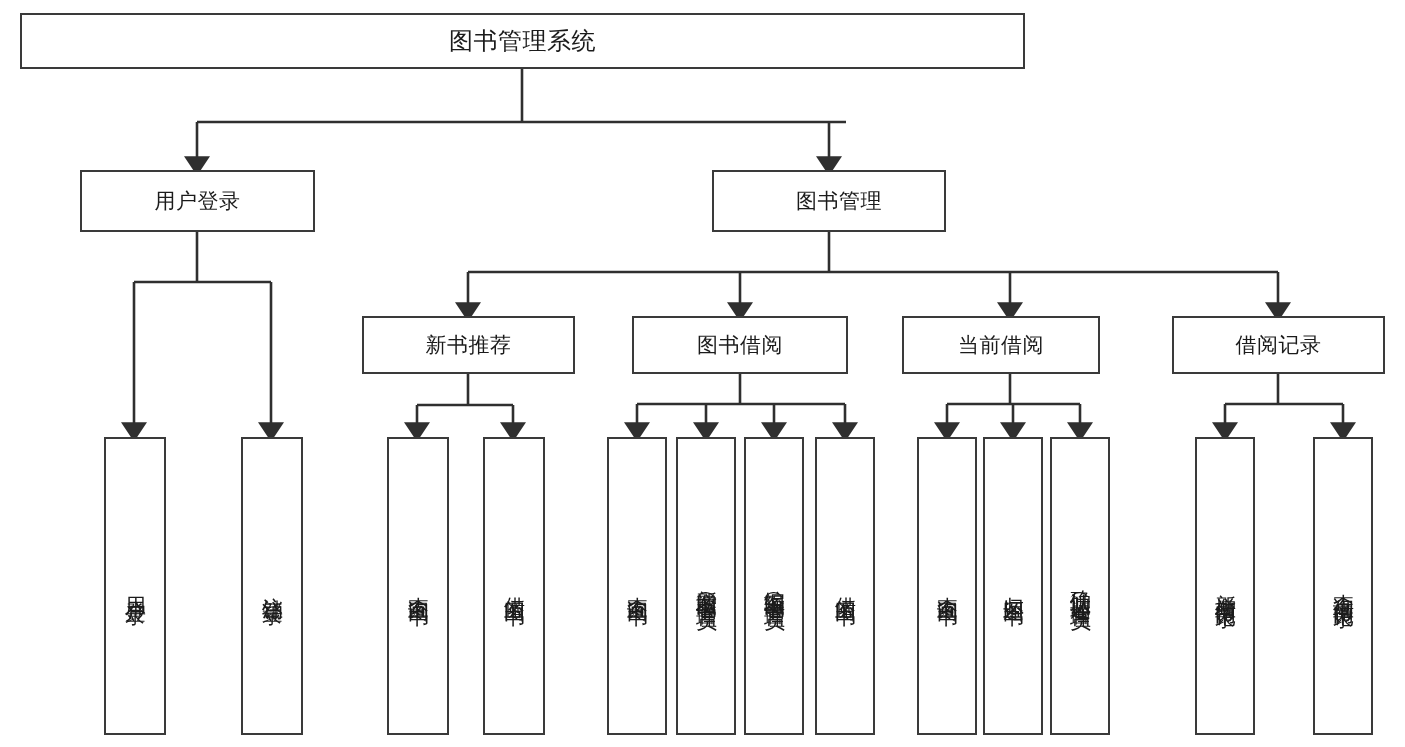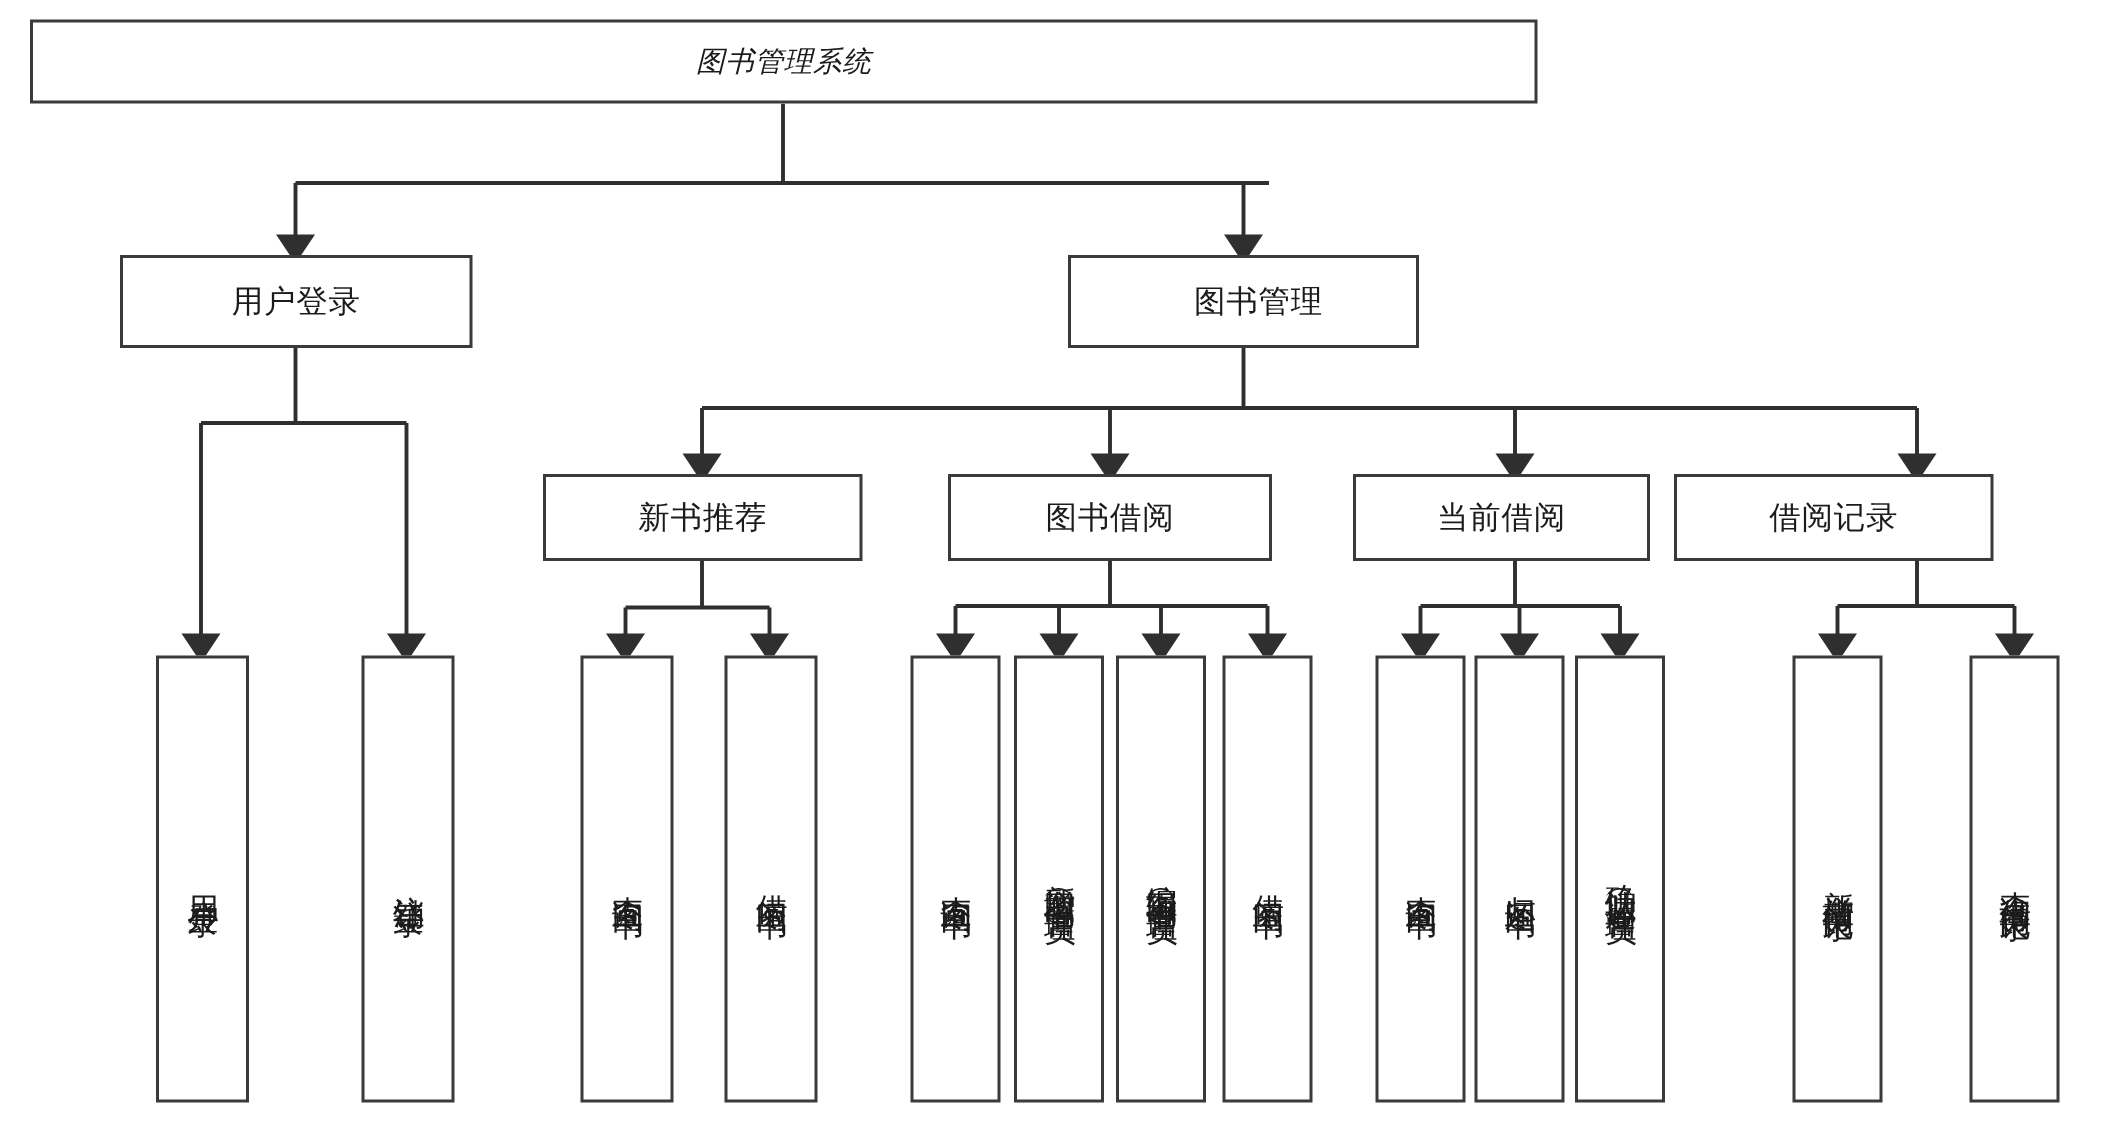--- a/index.html
+++ b/index.html
@@ -33,21 +33,21 @@
     display:block;
     text-align:center;
     line-height:1.18;
     white-space:nowrap;
   }
   
   .node.h .label{
     font-size:21px;
     letter-spacing:0.5px;
   }
-  .node.root .label{font-size:19px;font-style:italic;}
+  .node.root .label{font-size:24px;}
   
   .node.v{
     align-items:center;
     justify-content:center;
     padding-top:4px;
     padding-bottom:4px;
   }
   .node.v .label{
     writing-mode:vertical-rl;
     text-orientation:upright;
@@ -141,21 +141,21 @@
   </div>
 
   <div class="node h" style="left:362px;top:316px;width:213px;height:58px;">
     <span class="label">新书推荐</span>
   </div>
 
   <div class="node h" style="left:902px;top:316px;width:198px;height:58px;">
     <span class="label">当前借阅</span>
   </div>
 
-  <div class="node h" style="left:1116px;top:316px;width:213px;height:58px;">
+  <div class="node h" style="left:1172px;top:316px;width:213px;height:58px;">
     <span class="label">借阅记录</span>
   </div>
 
   <div class="node v" style="left:104px;top:437px;width:62px;height:298px;">
     <span class="label">用户登录</span>
   </div>
 
   <div class="node v" style="left:241px;top:437px;width:62px;height:298px;">
     <span class="label">注销登录</span>
   </div>

